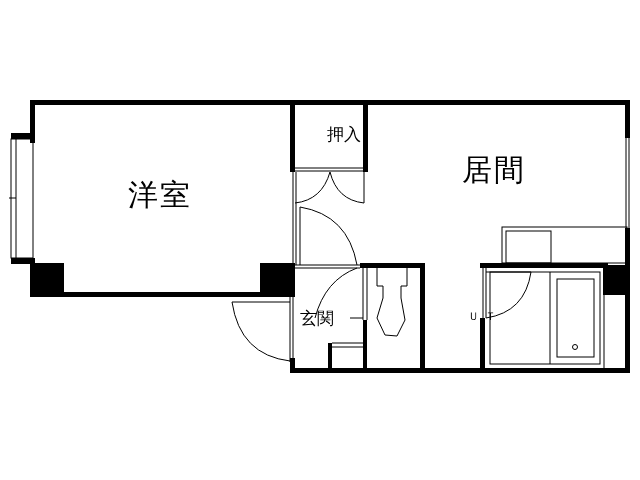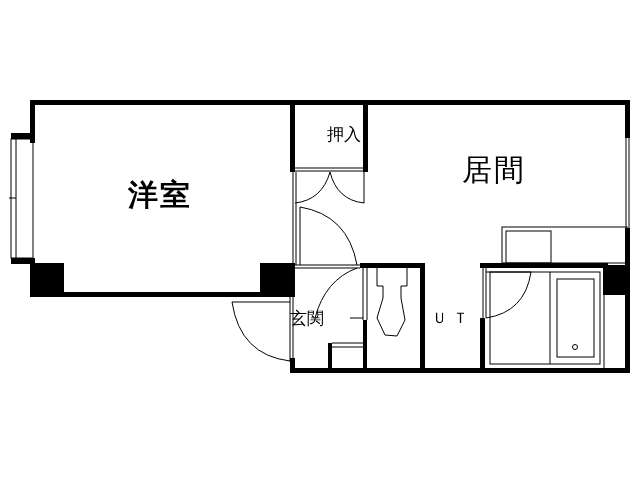--- a/index.html
+++ b/index.html
@@ -1,21 +1,21 @@
 <!DOCTYPE html>
 <html><head>
 <meta charset="utf-8">
 <style>
   html, body { margin:0; padding:0; background:#ffffff; }
   body { width:640px; height:480px; position:relative; overflow:hidden; font-family:"DejaVu Sans", sans-serif; }
   #plan { position:absolute; left:0; top:0; width:640px; height:480px; }
   .label { position:absolute; color:#000; white-space:nowrap; line-height:1; }
   .room-big { font-size:30px; letter-spacing:2px; }
   .room-small { font-size:17px; }
-  .room-ut { font-size:15px; letter-spacing:6px; }
+  .room-ut { font-size:11px; letter-spacing:6px;margin-left:36px; }
 </style>
 </head>
 <body>
 
 <svg id="plan" viewBox="0 0 640 480" xmlns="http://www.w3.org/2000/svg">
 
   <g fill="#000">
 
     <rect x="30" y="100" width="600" height="5"></rect>
 
@@ -107,17 +107,17 @@
     <line x1="486" y1="272" x2="531" y2="272"></line>
 
     <rect x="490" y="272" width="110" height="92"></rect>
     <line x1="550" y1="272" x2="550" y2="364"></line>
     <rect x="557" y="279" width="37" height="78"></rect>
     <circle cx="575" cy="347" r="2.5"></circle>
     <line x1="604" y1="295" x2="604" y2="368"></line>
   </g>
 </svg>
 
-<div class="label room-big" style="left:128px; top:180px;font-weight:bold;">洋室</div>
+<div class="label room-big" style="left:128px; top:180px;">洋室</div>
 <div class="label room-big" style="left:462px; top:155px;">居間</div>
 <div class="label room-small" style="left:309px; top:126px;margin-left:18px;">押入</div>
-<div class="label room-small" style="left:290px; top:310px;">玄関</div>
+<div class="label room-small" style="left:300px; top:310px;">玄関</div>
 <div class="label room-ut" style="left:432px; top:311px;">ＵＴ</div>
 
 </body></html>

